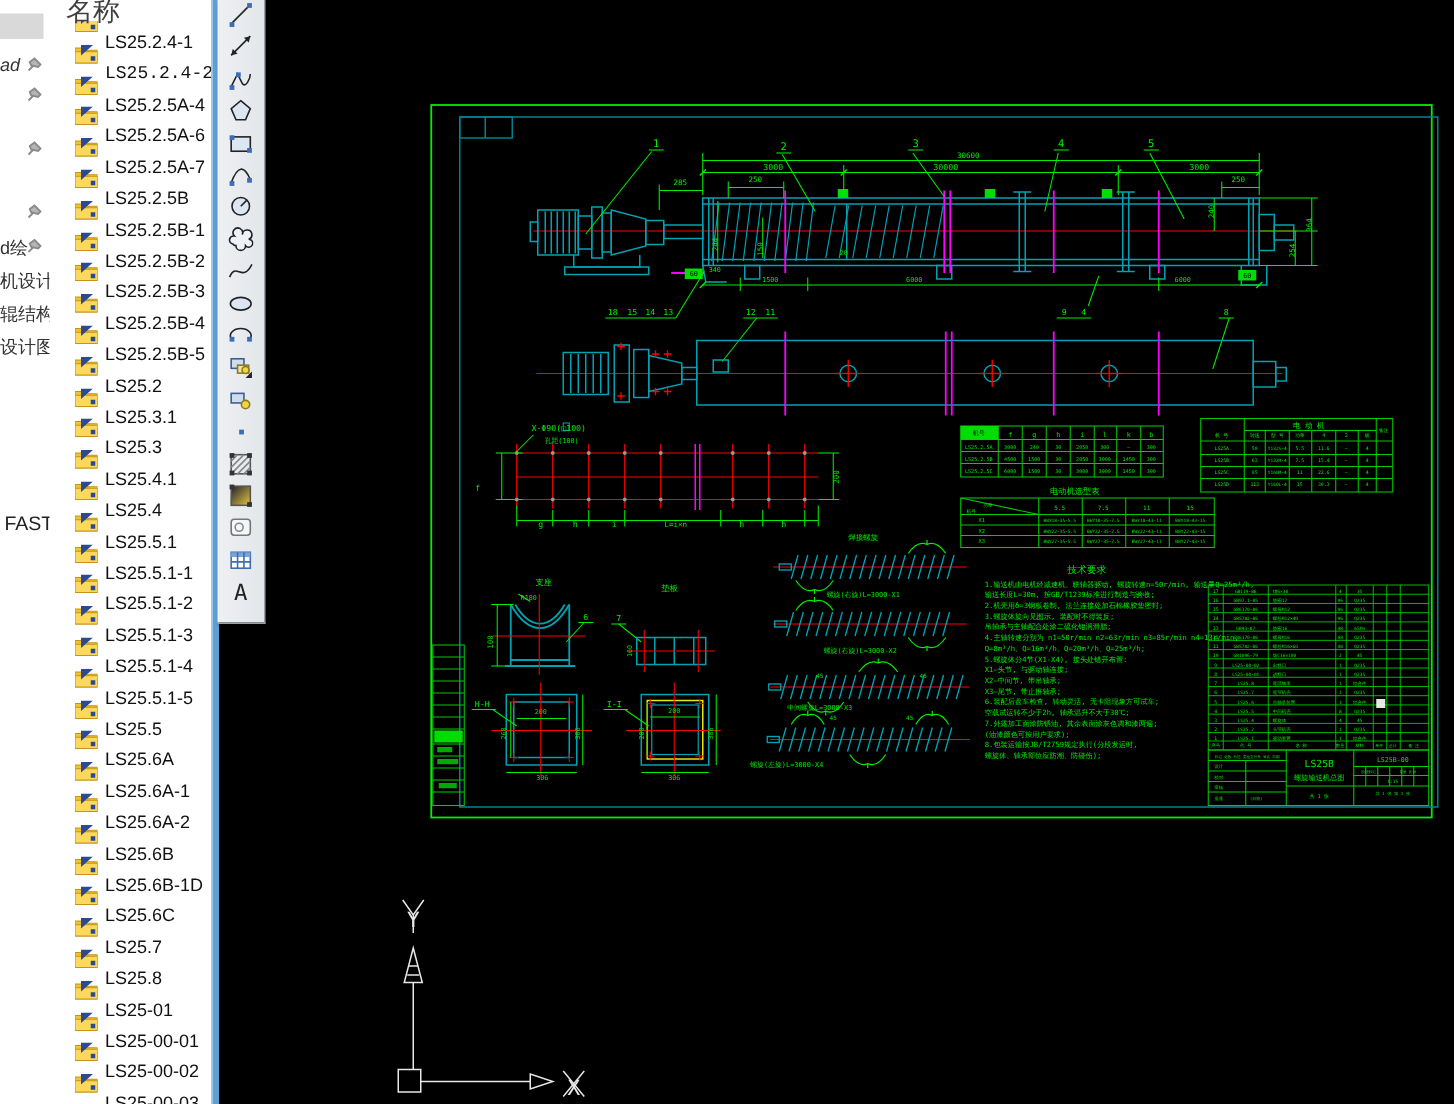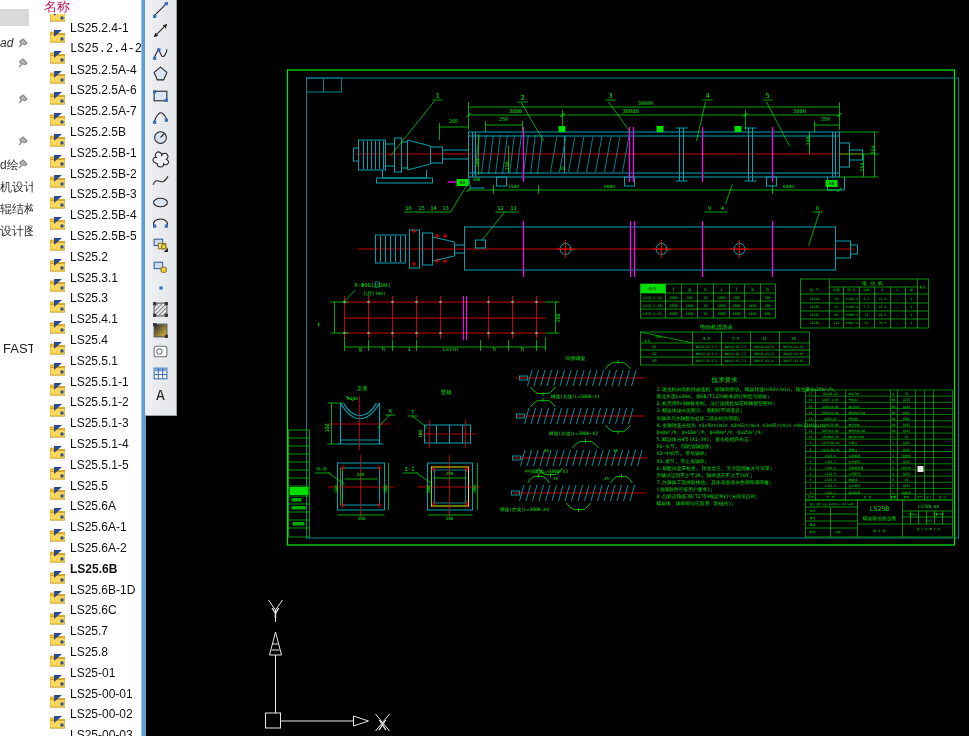--- a/index.html
+++ b/index.html
@@ -7,21 +7,21 @@
        font-family:"Liberation Sans","DejaVu Sans",sans-serif;}
   
   #explorer{position:absolute;left:0;top:0;width:145px;height:736px;background:#fff;z-index:5;}
   #navstrip{position:absolute;left:0;top:0;width:33px;height:736px;background:#fff;overflow:hidden;}
   .nav-sel{position:absolute;left:0;width:29px;height:17px;background:#d9d9d9;}
   .nav-item{position:absolute;left:0;width:33px;height:16px;font-size:12px;color:#333;white-space:nowrap;}
   .nav-item .pin{position:absolute;left:17px;top:1px;}
   .fast{position:absolute;left:3px;font-size:13px;color:#222;}
   #filelist{position:absolute;left:33px;top:0;width:108px;height:736px;overflow:hidden;}
   #col-header{position:absolute;left:0;top:0;width:108px;height:14px;background:#fff;z-index:3;
-              font-size:13px;color:#be185d;padding-left:11px;line-height:14px;}
+              font-size:18px;color:#404040;padding-left:11px;line-height:14px;}
   .frow{position:absolute;left:0;width:108px;height:20px;font-size:12px;color:#111;white-space:nowrap;}
   .frow .ficon{position:absolute;left:17px;top:3px;}
   .frow .flab{position:absolute;left:37px;top:15px;text-align:right;}
   #winborder{position:absolute;left:141px;top:0;width:4px;height:736px;background:#5e9fd4;z-index:6;
              border-left:1px solid #9cc3e8;}
   
   #toolbar{position:absolute;left:145px;top:0;width:31px;height:415px;z-index:7;
            background:linear-gradient(90deg,#eef0f3,#e3e6ea);border-right:1px solid #9aa0a6;
            border-bottom:1px solid #9aa0a6;box-shadow:1px 1px 2px rgba(0,0,0,.4);}
   .tbtn{position:absolute;left:7px;width:18px;height:18px;cursor:pointer;}
@@ -1016,21 +1016,21 @@
           </div>
           <div class="frow" style="top: 526px;">
             <span class="ficon"><svg width="15" height="13" viewBox="0 0 15 13">
                 <path d="M0,2 h5 l1.5,1.5 H15 v8.5 H0 z" fill="#f3c32a" stroke="#c79317" stroke-width=".7"></path>
                 <path d="M0,4.5 h15 v7.5 H0 z" fill="#fcd95c" stroke="#c79317" stroke-width=".7"></path>
                 <polygon points="4,0 12,0 4,7" fill="#2b4a8f"></polygon>
                 <rect x="10.5" y="7.5" width="3" height="3" fill="#2b4a8f"></rect>
               </svg></span>
             <span class="flab">LS25.6A-2</span>
           </div>
-          <div class="frow" style="top: 546.8px; font-weight: bold;">
+          <div class="frow" style="top: 546.8px;">
             <span class="ficon"><svg width="15" height="13" viewBox="0 0 15 13">
                 <path d="M0,2 h5 l1.5,1.5 H15 v8.5 H0 z" fill="#f3c32a" stroke="#c79317" stroke-width=".7"></path>
                 <path d="M0,4.5 h15 v7.5 H0 z" fill="#fcd95c" stroke="#c79317" stroke-width=".7"></path>
                 <polygon points="4,0 12,0 4,7" fill="#2b4a8f"></polygon>
                 <rect x="10.5" y="7.5" width="3" height="3" fill="#2b4a8f"></rect>
               </svg></span>
             <span class="flab">LS25.6B</span>
           </div>
           <div class="frow" style="top: 567.6px;">
             <span class="ficon"><svg width="15" height="13" viewBox="0 0 15 13">

